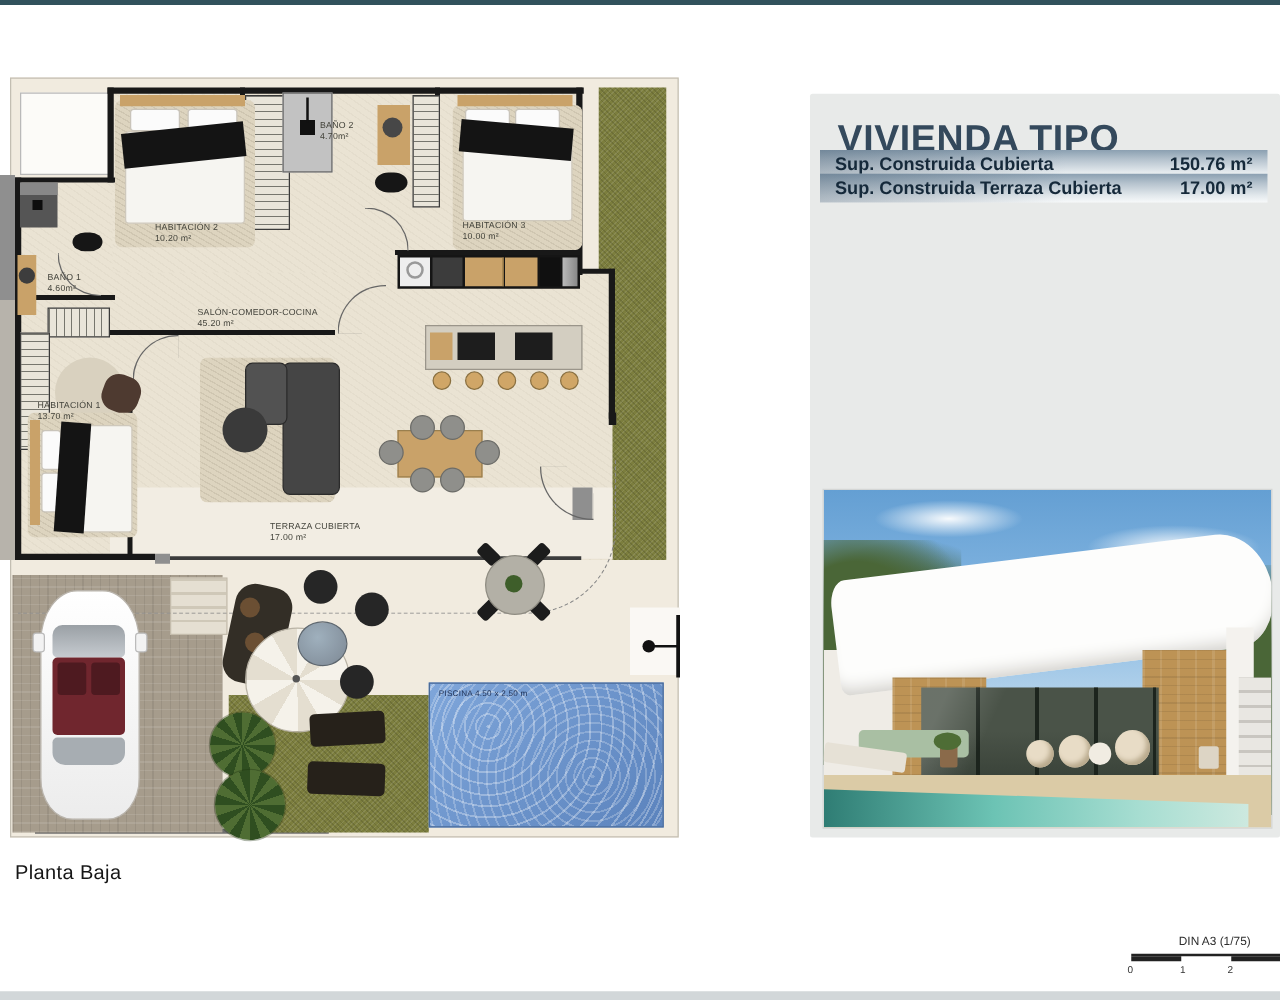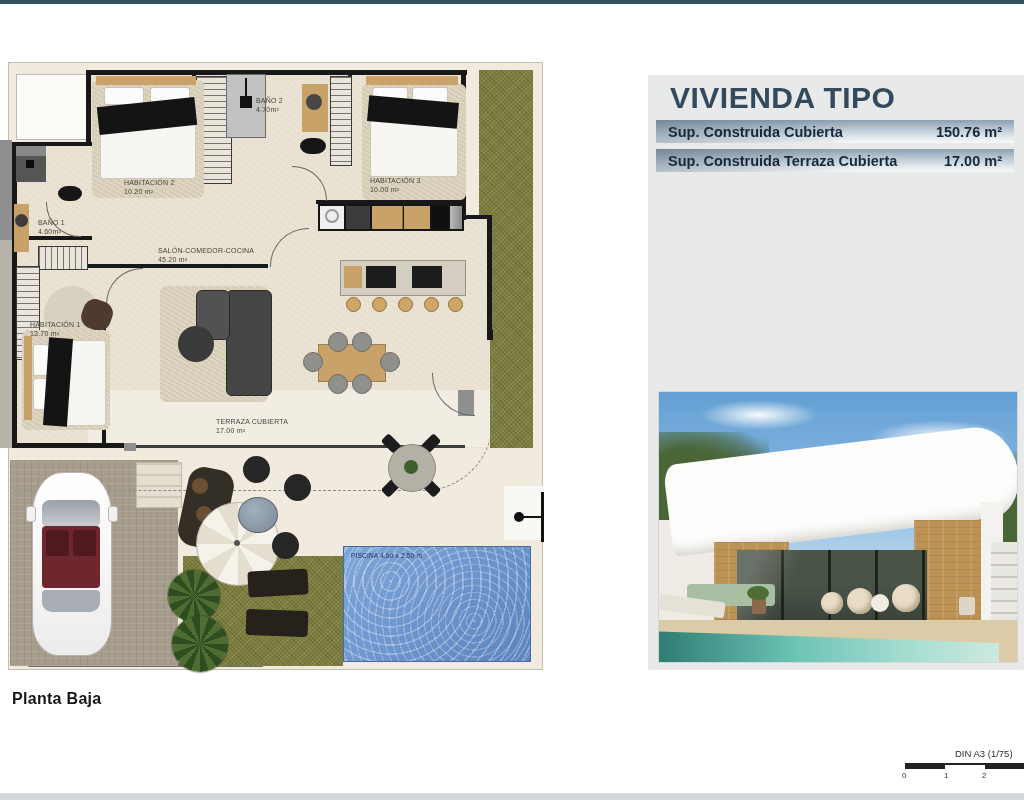--- a/index.html
+++ b/index.html
@@ -31,40 +31,40 @@
   .pool{position:absolute;background-color:#6d97cd;border:1px solid #4a6b9a;
         background-image:repeating-radial-gradient(circle at 25% 30%,rgba(255,255,255,.30) 0 1.5px,rgba(255,255,255,0) 1.5px 9px),
                          repeating-radial-gradient(circle at 70% 65%,rgba(255,255,255,.22) 0 1.5px,rgba(0,30,90,0) 1.5px 7px),
                          linear-gradient(135deg,#7fa6da,#5b83bd);}
   .arc{position:absolute;}
   .palm{position:absolute;border-radius:50%;
         background:repeating-conic-gradient(#4f6d33 0 18deg,#2f4e20 18deg 36deg);
         box-shadow:0 0 0 1px rgba(30,50,15,.35);}
   
   .panel{position:absolute;left:648px;top:75px;width:376px;height:595px;background:#e8eae9;border-radius:2px;}
-  .panel-title{position:absolute;left:22px;top:6px;font-size:30px;font-weight:800;color:#34495c;letter-spacing:.5px;}
+  .panel-title{position:absolute;left:22px;top:20px;font-size:30px;font-weight:800;color:#34495c;letter-spacing:.5px;}
   .prow{position:absolute;left:8px;width:358px;height:23px;display:flex;justify-content:space-between;align-items:center;
         padding:0 12px;box-sizing:border-box;
         background-image:linear-gradient(90deg,rgba(74,96,116,.38) 0%,rgba(74,96,116,0) 55%),
                          linear-gradient(180deg,#8ba0b1 0%,#b7c4cf 35%,#e2e8ec 75%,#f7f9fa 100%);}
   .prow span{font-size:14.5px;font-weight:700;color:#15293a;white-space:nowrap;}
   
   .photo{position:absolute;left:10px;top:316px;width:358px;height:270px;overflow:hidden;border:1px solid #d4d6d5;
          background:linear-gradient(180deg,#649fd3 0%,#85b7e2 35%,#b9d6ec 65%,#dfe9f0 80%,#e7e3d6 82%);}
   .stone{position:absolute;background-color:#bd9355;
          background-image:repeating-linear-gradient(180deg,rgba(0,0,0,.08) 0 1px,transparent 1px 7px),
                           repeating-linear-gradient(90deg,rgba(255,255,255,.10) 0 2px,transparent 2px 14px);}
   .cloud{position:absolute;background:radial-gradient(ellipse,rgba(255,255,255,.95),rgba(255,255,255,0) 70%);}
   .treeblob{position:absolute;background:
       radial-gradient(circle at 40% 40%,#4a6637 0 40%,transparent 70%),
       radial-gradient(circle at 70% 60%,#32501f 0 45%,transparent 75%),
       radial-gradient(circle at 30% 75%,#3c5a2a 0 40%,transparent 70%);}
   
   .tick{position:absolute;font-size:8px;color:#333;}
-  .caption{position:absolute;left:12px;top:690px;font-size:16px;font-weight:700;color:#161616;letter-spacing:.3px;}
+  .caption{position:absolute;left:12px;top:690px;font-size:16px;font-weight:400;color:#161616;letter-spacing:.3px;}
 </style>
 </head>
 <body>
 
 <div class="sheet">
 
   <div class="abs" style="left:0;top:0;width:1024px;height:4px;background:#31525c;"></div>
   <div class="abs" style="left:0;top:793px;width:1024px;height:7px;background:#d2d7d9;"></div>
 
   <div class="abs" style="left:0;top:0;width:650px;height:700px;">
@@ -256,21 +256,21 @@
 
   <div class="caption">Planta Baja</div>
 
   <div class="panel">
     <div class="panel-title">VIVIENDA TIPO</div>
 
     <div class="prow" style="top:45px;">
       <span>Sup. Construida Cubierta</span>
       <span>150.76 m²</span>
     </div>
-    <div class="prow" style="top:74px;">
+    <div class="prow" style="top:64px;">
       <span>Sup. Construida Terraza Cubierta</span>
       <span>17.00 m²</span>
     </div>
 
     <div class="photo">
       <div class="cloud" style="left:40px;top:8px;width:120px;height:30px;"></div>
       <div class="cloud" style="left:210px;top:28px;width:140px;height:36px;"></div>
       <div class="treeblob" style="left:-30px;top:40px;width:140px;height:180px;"></div>
       <div class="treeblob" style="left:316px;top:60px;width:60px;height:200px;"></div>
       <div class="abs" style="left:0;top:128px;width:90px;height:120px;background:#efece6;"></div>
@@ -288,21 +288,21 @@
       <div class="abs" style="left:88px;top:194px;width:22px;height:14px;background:#4e6d35;border-radius:50%;"></div>
       <div class="abs" style="left:162px;top:200px;width:22px;height:22px;background:#e8dcc6;border-radius:50%;box-shadow:inset -3px -3px 4px #b8a98c;"></div>
       <div class="abs" style="left:188px;top:196px;width:26px;height:26px;background:#e8dcc6;border-radius:50%;box-shadow:inset -3px -3px 4px #b8a98c;"></div>
       <div class="abs" style="left:233px;top:192px;width:28px;height:28px;background:#e8dcc6;border-radius:50%;box-shadow:inset -3px -3px 4px #b8a98c;"></div>
       <div class="abs" style="left:212px;top:202px;width:18px;height:18px;background:#f1ece2;border-radius:50%;"></div>
       <div class="abs" style="left:300px;top:205px;width:16px;height:18px;background:#ddd5c5;border-radius:2px;"></div>
     </div>
   </div>
 
   <div class="abs" style="left:900px;top:748px;width:124px;height:34px;">
-    <div class="abs" style="left:18px;top:0;font-size:9.5px;color:#2e2e2e;padding-left:37px;">DIN A3 (1/75)</div>
+    <div class="abs" style="left:6px;top:0;font-size:9.5px;color:#2e2e2e;padding-left:37px;">DIN A3 (1/75)</div>
     <div class="abs" style="left:5px;top:15px;width:119px;height:2px;background:#222;"></div>
     <div class="abs" style="left:5px;top:17px;width:40px;height:4px;background:#222;"></div>
     <div class="abs" style="left:85px;top:17px;width:39px;height:4px;background:#222;"></div>
     <div class="tick" style="left:2px;top:23px;">0</div>
     <div class="tick" style="left:44px;top:23px;">1</div>
     <div class="tick" style="left:82px;top:23px;">2</div>
   </div>
 
 </div>
 

